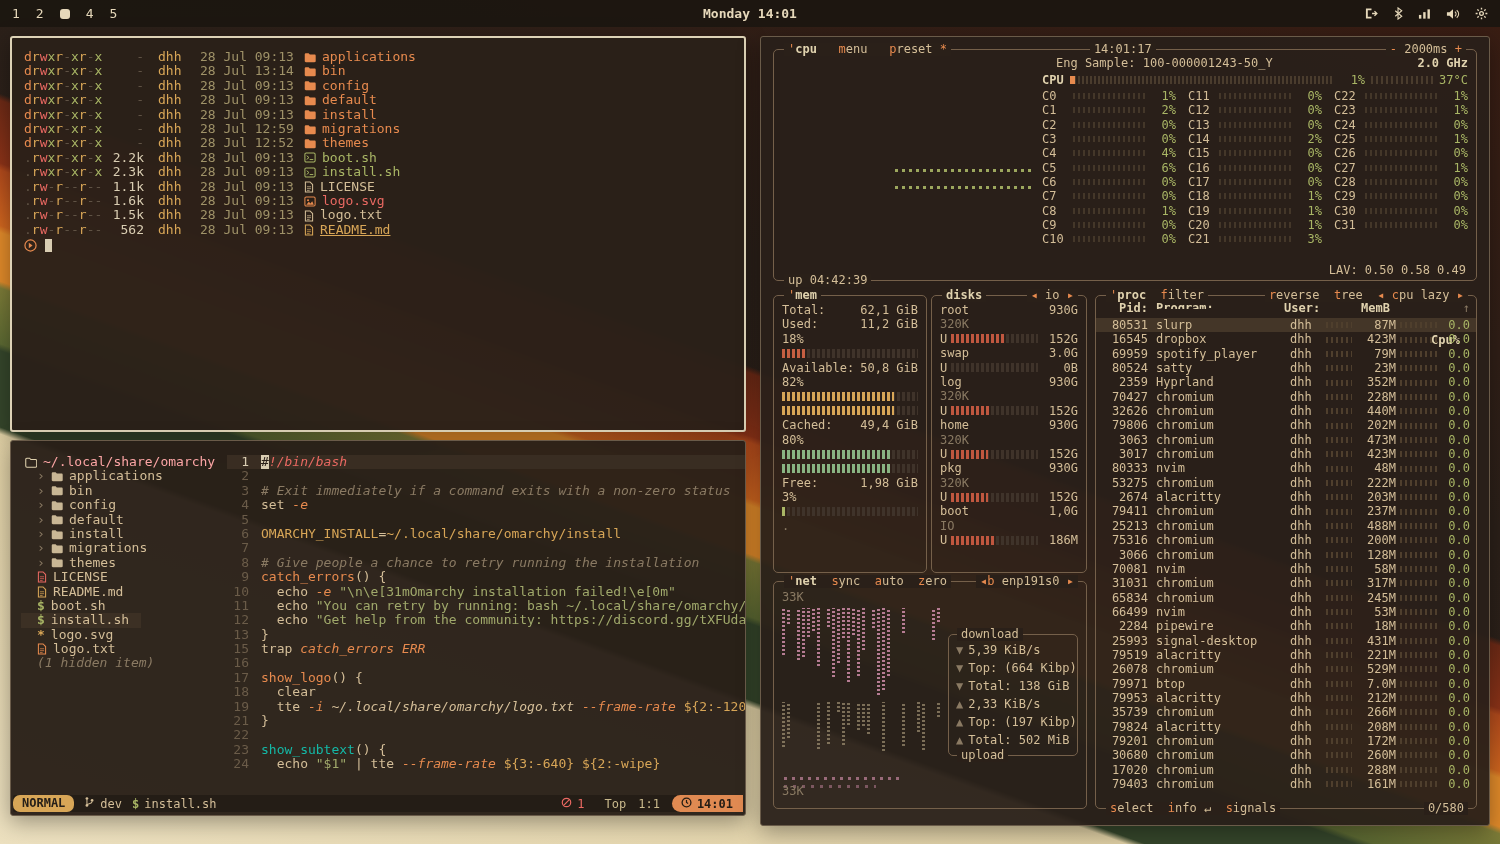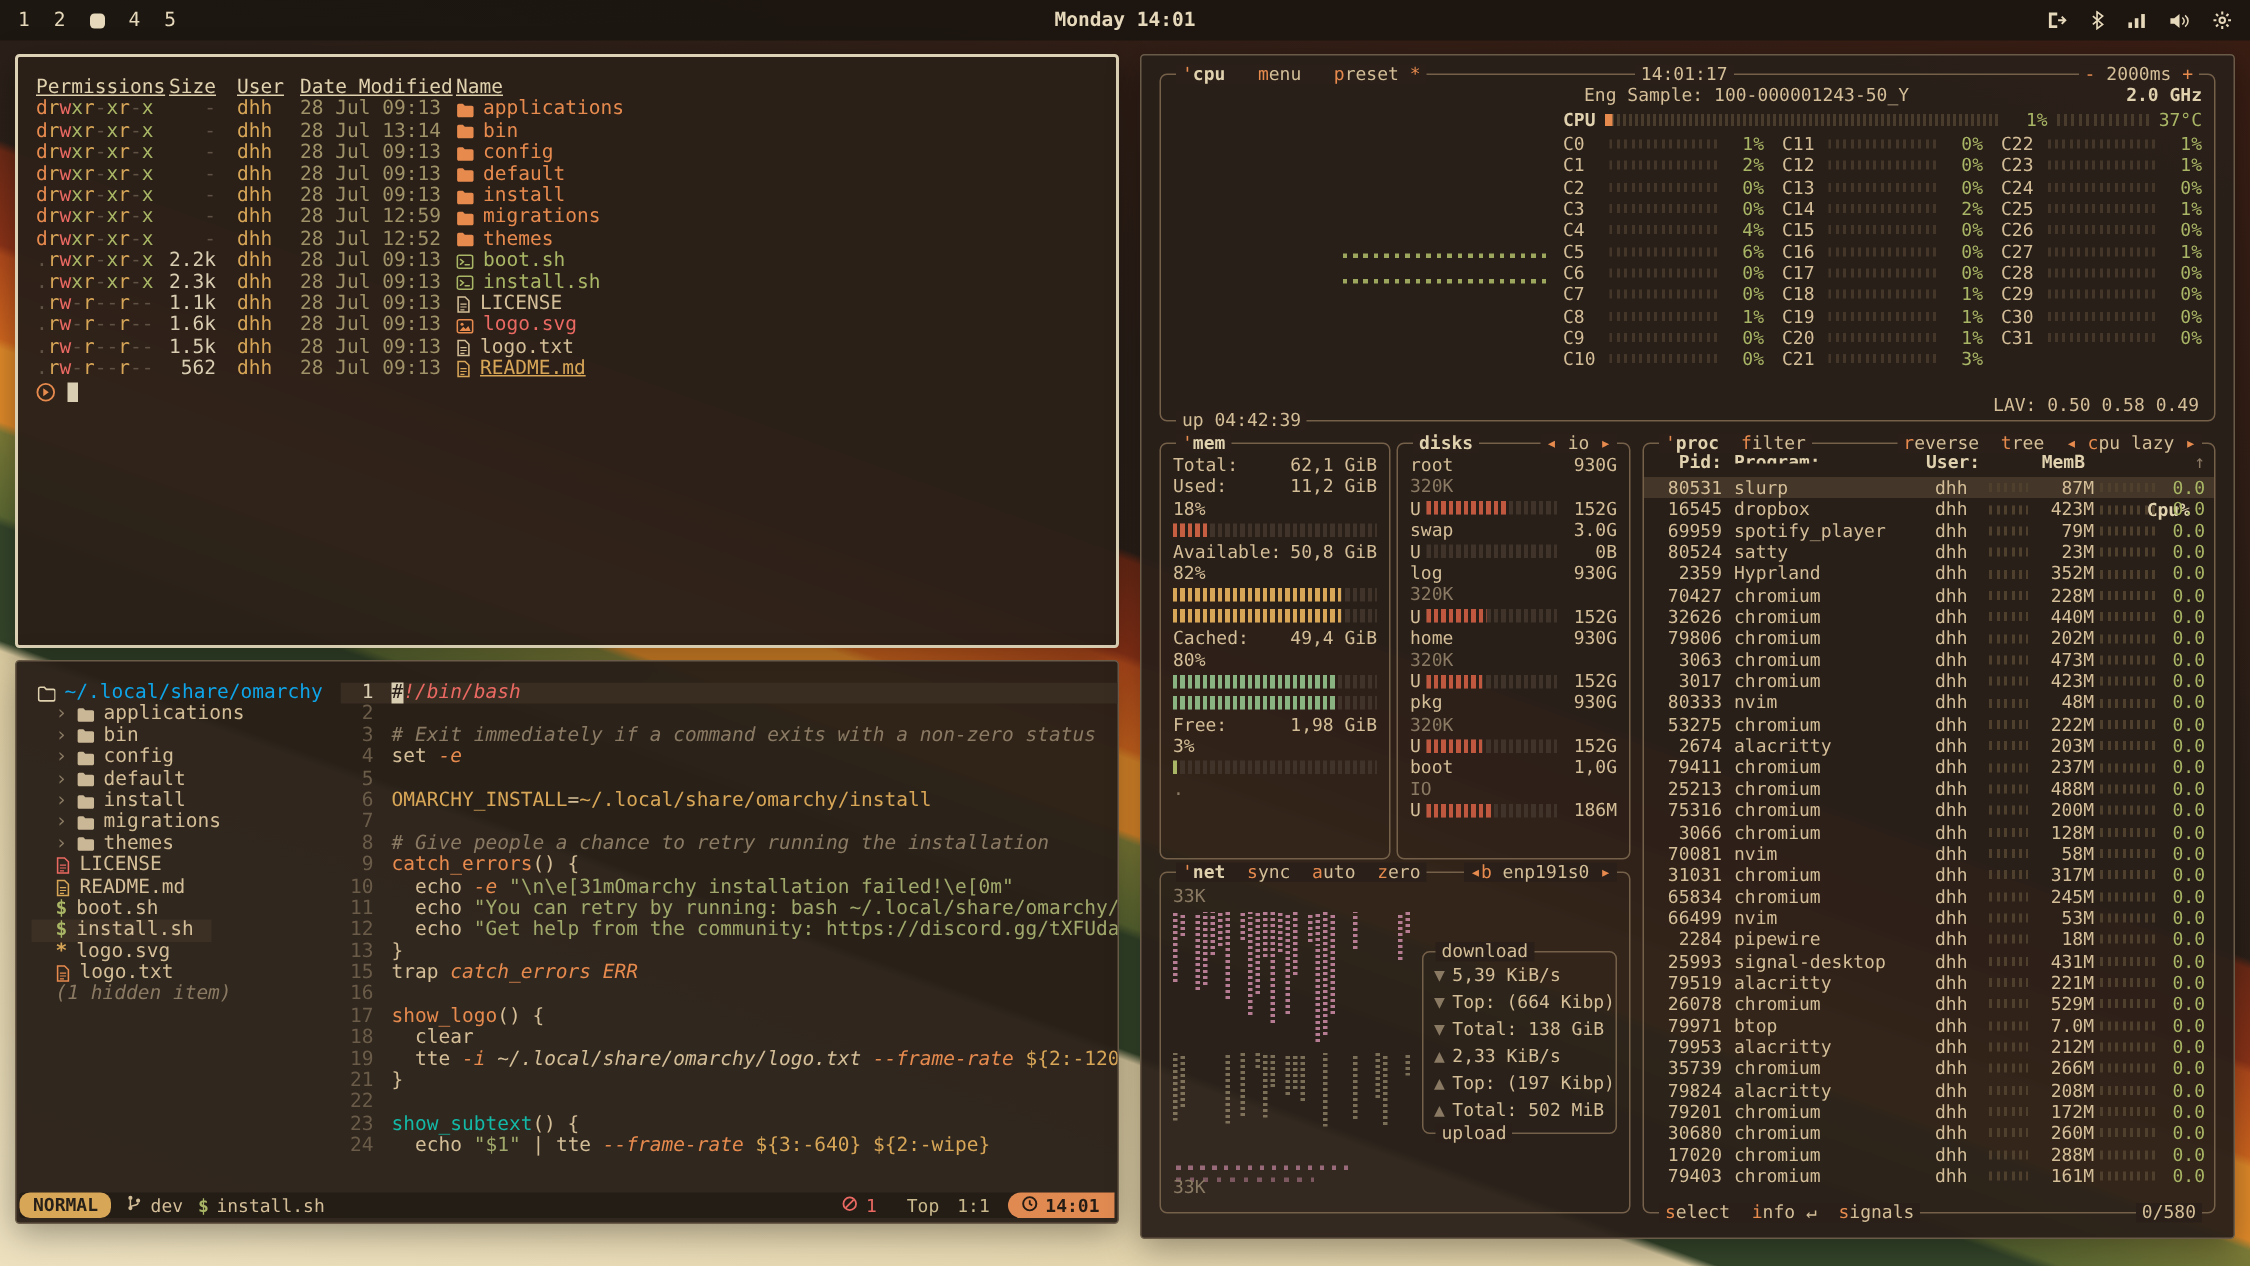--- a/index.html
+++ b/index.html
@@ -49,21 +49,21 @@
   .c-user{width:34px;margin-left:10px;}
   .c-date{width:96px;margin-left:8px;}
   .c-name{flex:1;display:flex;align-items:center;gap:6px;margin-left:8px;}
   #ls-head{margin-top:2px;}
   #ls-head span.hd{text-decoration:underline;color:#e0d2ae;}
   .u{text-decoration:underline;}
   
   #edit-main{flex:1;display:flex;overflow:hidden;padding-top:14px;}
   #tree{width:216px;overflow:hidden;padding-left:10px;}
   .titem{display:flex;align-items:center;gap:6px;height:14.4px;line-height:14.4px;white-space:nowrap;padding-left:16px;width:fit-content;padding-right:12px;}
-  .titem.root{padding-left:4px;color:#0ea5e9;}
+  .titem.root{padding-left:4px;color:#fca5a5;}
   .titem.sel{background:#3c3024;}
   .titem.muted{color:#8a7a63;font-style:italic;}
   .chev{color:#8a7a63;width:8px;display:inline-block;}
   #codewrap{flex:1;position:relative;overflow:hidden;}
   .cline{display:flex;height:14.4px;line-height:14.4px;white-space:pre;}
   .cline .lnum{width:34px;text-align:right;padding-right:12px;color:#6b5c49;flex:none;}
   .cline.cur{background:#392d22;}
   .cline.cur .lnum{color:#d9cdb2;}
   .cursor{background:#d9cdb2;color:#2a2019;}
   #statusbar{height:17px;margin:0 2px 3px;display:flex;align-items:center;background:#241d16;
@@ -183,23 +183,20 @@
             <circle cx="7" cy="7" r="2" fill="none" stroke="#e6d8ba" stroke-width="1.4"></circle>
             <g stroke="#e6d8ba" stroke-width="1.5">
               <path d="M11.2 7h2.1M9.97 9.97l1.48 1.48M7 11.2v2.1M4.03 9.97l-1.48 1.48M2.8 7H.7M4.03 4.03L2.55 2.55M7 2.8V.7M9.97 4.03l1.48-1.48"></path>
             </g>
           </svg>
         </span>
       </div>
   </div>
 
   <div id="term-win" class="win">
-    <div id="ls-head">
-        <div class="trow"><span class="c-perm"><span class="hd">Permissions</span></span><span class="c-size"><span class="hd">Size</span></span><span class="c-user"><span class="hd">User</span></span><span class="c-date"><span class="hd">Date Modified</span></span><span class="c-name"><span class="hd">Name</span></span></div>
-      </div>
     <div id="ls-body">
         <div class="trow"><span class="c-perm"><span style="color: rgb(231, 138, 78);">d</span><span style="color: rgb(216, 166, 87);">r</span><span style="color: rgb(234, 105, 98);">w</span><span style="color: rgb(169, 182, 101);">x</span><span style="color: rgb(216, 166, 87);">r</span><span style="color: rgb(95, 82, 68);">-</span><span style="color: rgb(169, 182, 101);">x</span><span style="color: rgb(216, 166, 87);">r</span><span style="color: rgb(95, 82, 68);">-</span><span style="color: rgb(169, 182, 101);">x</span></span><span class="c-size" style="color: rgb(95, 82, 68);">-</span><span class="c-user" style="color: rgb(216, 166, 87);">dhh</span><span class="c-date" style="color: rgb(159, 146, 104);">28 Jul 09:13</span><span class="c-name"><span class="picon"><svg width="12" height="11" viewBox="0 0 16 14">
                 <path d="M1 3c0-1 .5-1.8 1.5-1.8h3.6l1.7 1.9H14c1 0 1.6.7 1.6 1.6v7c0 1-.7 1.6-1.6 1.6H2.6C1.6 13.3 1 12.6 1 11.7z" fill="#e78a4e"></path>
               </svg></span><span style="color: rgb(231, 138, 78);">applications</span></span></div>
         <div class="trow"><span class="c-perm"><span style="color: rgb(231, 138, 78);">d</span><span style="color: rgb(216, 166, 87);">r</span><span style="color: rgb(234, 105, 98);">w</span><span style="color: rgb(169, 182, 101);">x</span><span style="color: rgb(216, 166, 87);">r</span><span style="color: rgb(95, 82, 68);">-</span><span style="color: rgb(169, 182, 101);">x</span><span style="color: rgb(216, 166, 87);">r</span><span style="color: rgb(95, 82, 68);">-</span><span style="color: rgb(169, 182, 101);">x</span></span><span class="c-size" style="color: rgb(95, 82, 68);">-</span><span class="c-user" style="color: rgb(216, 166, 87);">dhh</span><span class="c-date" style="color: rgb(159, 146, 104);">28 Jul 13:14</span><span class="c-name"><span class="picon"><svg width="12" height="11" viewBox="0 0 16 14">
                 <path d="M1 3c0-1 .5-1.8 1.5-1.8h3.6l1.7 1.9H14c1 0 1.6.7 1.6 1.6v7c0 1-.7 1.6-1.6 1.6H2.6C1.6 13.3 1 12.6 1 11.7z" fill="#e78a4e"></path>
               </svg></span><span style="color: rgb(231, 138, 78);">bin</span></span></div>
         <div class="trow"><span class="c-perm"><span style="color: rgb(231, 138, 78);">d</span><span style="color: rgb(216, 166, 87);">r</span><span style="color: rgb(234, 105, 98);">w</span><span style="color: rgb(169, 182, 101);">x</span><span style="color: rgb(216, 166, 87);">r</span><span style="color: rgb(95, 82, 68);">-</span><span style="color: rgb(169, 182, 101);">x</span><span style="color: rgb(216, 166, 87);">r</span><span style="color: rgb(95, 82, 68);">-</span><span style="color: rgb(169, 182, 101);">x</span></span><span class="c-size" style="color: rgb(95, 82, 68);">-</span><span class="c-user" style="color: rgb(216, 166, 87);">dhh</span><span class="c-date" style="color: rgb(159, 146, 104);">28 Jul 09:13</span><span class="c-name"><span class="picon"><svg width="12" height="11" viewBox="0 0 16 14">
                 <path d="M1 3c0-1 .5-1.8 1.5-1.8h3.6l1.7 1.9H14c1 0 1.6.7 1.6 1.6v7c0 1-.7 1.6-1.6 1.6H2.6C1.6 13.3 1 12.6 1 11.7z" fill="#e78a4e"></path>
               </svg></span><span style="color: rgb(231, 138, 78);">config</span></span></div>

